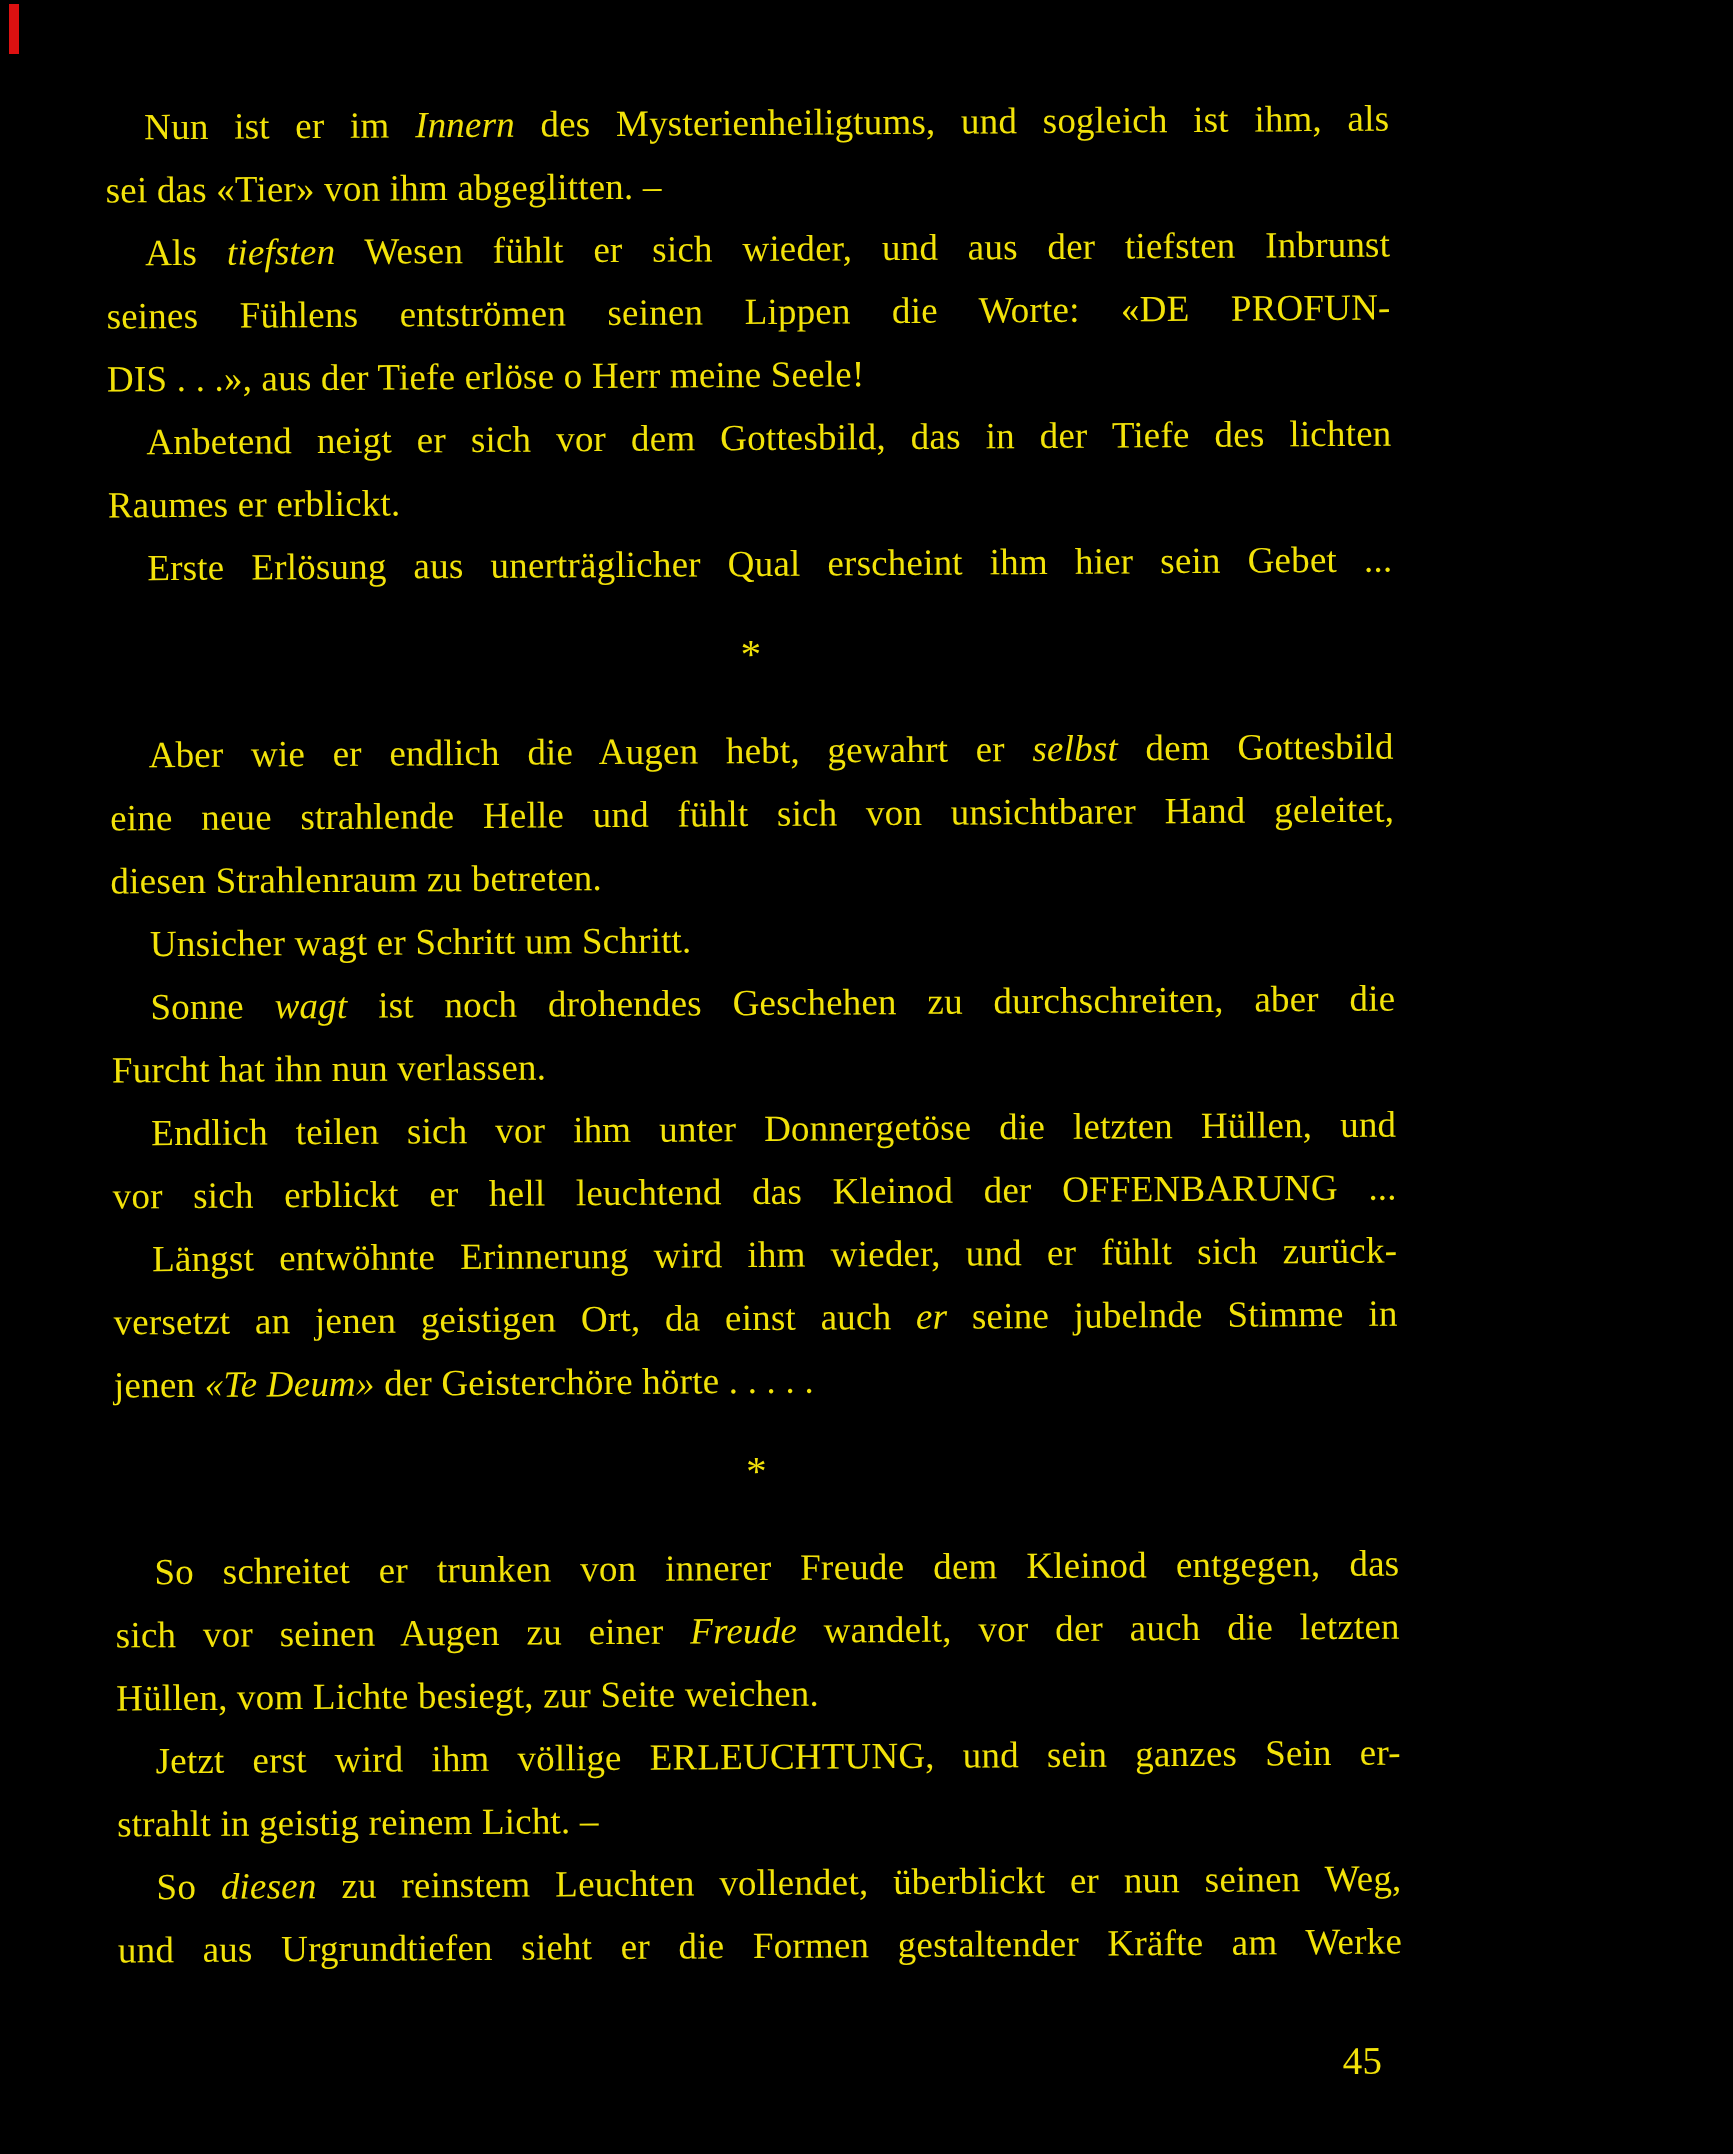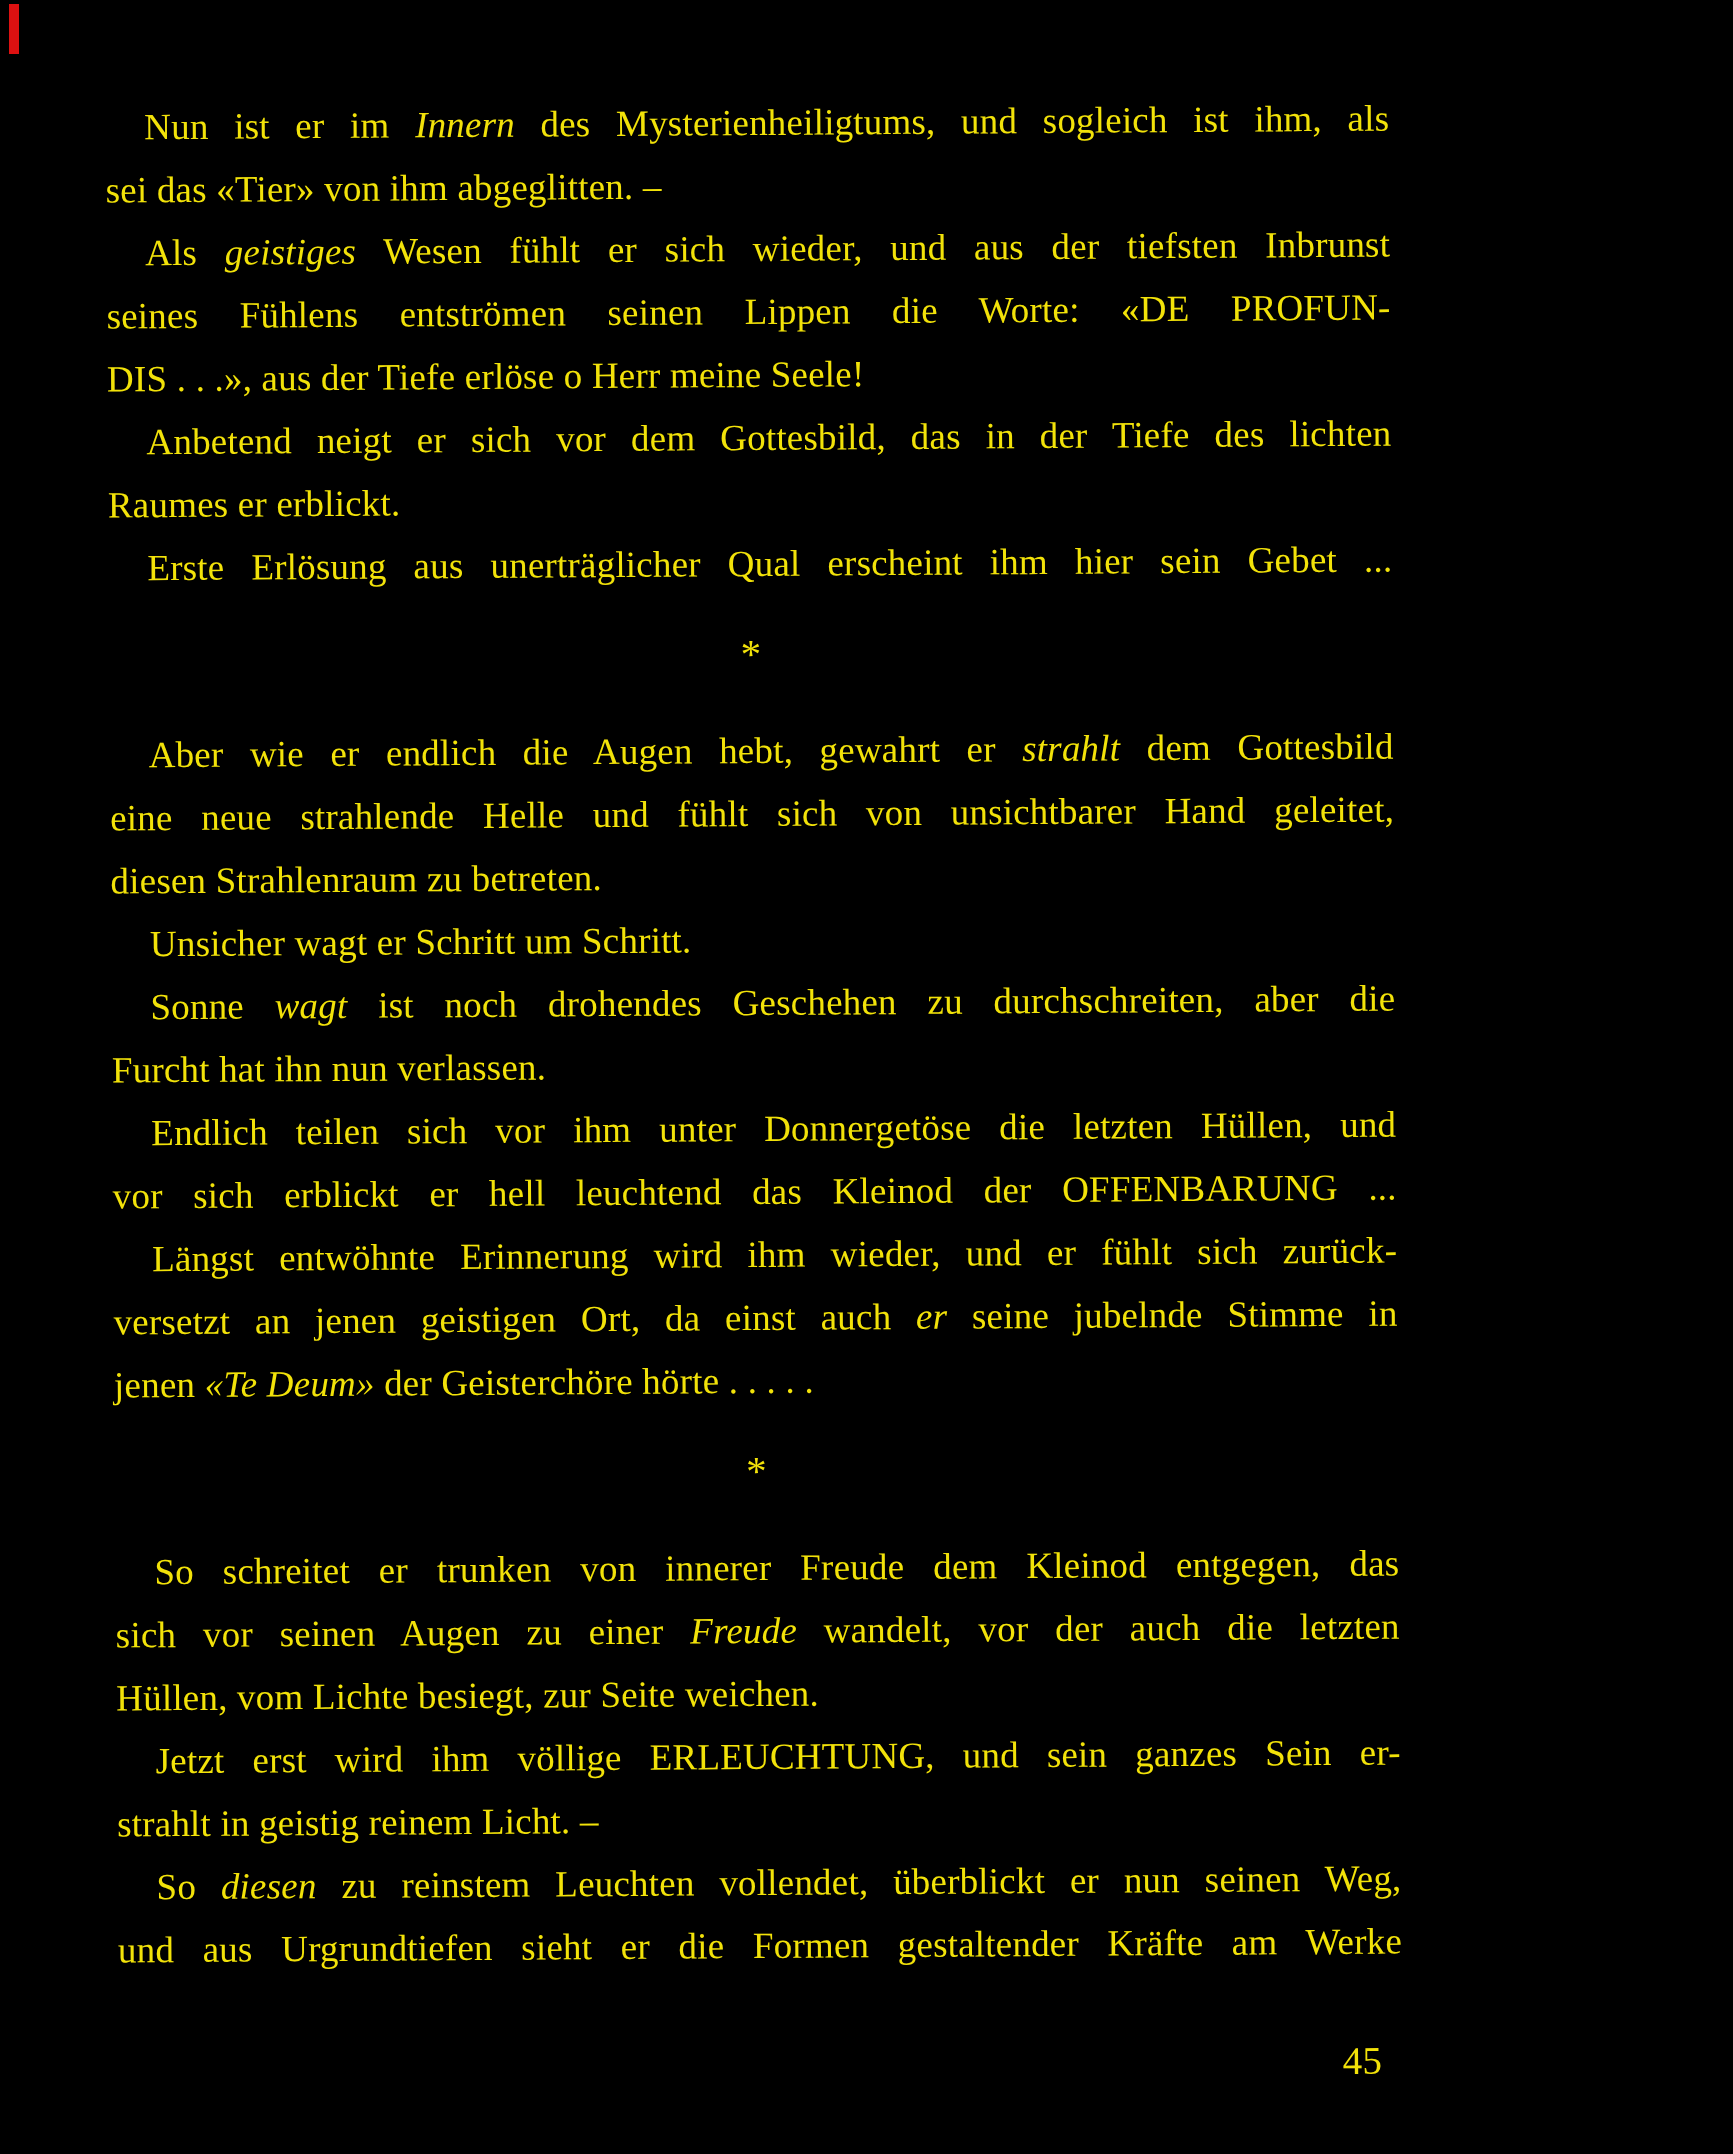--- a/index.html
+++ b/index.html
@@ -69,28 +69,28 @@
   i { font-style: italic; }
 </style>
 </head>
 <body>
 
 <div class="scan-page" style="background: rgb(0, 0, 0);">
   <div class="red-mark" style="background: rgb(221, 17, 17);"></div>
   <div class="text-column" id="text-column" style="color: rgb(242, 226, 9);">
       <div class="line indent justify"><span>Nun ist er im </span><i>Innern</i><span> des Mysterienheiligtums, und sogleich ist ihm, als</span></div>
       <div class="line"><span>sei das «Tier» von ihm abgeglitten. –</span></div>
-      <div class="line indent justify"><span>Als </span><i>geistiges</i><span> Wesen fühlt er sich wieder, und aus der tiefsten Inbrunst</span></div>
+      <div class="line indent justify"><span>Als </span><i>tiefsten</i><span> Wesen fühlt er sich wieder, und aus der tiefsten Inbrunst</span></div>
       <div class="line justify"><span>seines Fühlens entströmen seinen Lippen die Worte: «DE PROFUN-</span></div>
       <div class="line"><span>DIS . . .», aus der Tiefe erlöse o Herr meine Seele!</span></div>
       <div class="line indent justify"><span>Anbetend neigt er sich vor dem Gottesbild, das in der Tiefe des lichten</span></div>
       <div class="line"><span>Raumes er erblickt.</span></div>
       <div class="line indent justify"><span>Erste Erlösung aus unerträglicher Qual erscheint ihm hier sein Gebet ...</span></div>
       <div class="sep">*</div>
-      <div class="line indent justify"><span>Aber wie er endlich die Augen hebt, gewahrt er </span><i>strahlt</i><span> dem Gottesbild</span></div>
+      <div class="line indent justify"><span>Aber wie er endlich die Augen hebt, gewahrt er </span><i>selbst</i><span> dem Gottesbild</span></div>
       <div class="line justify"><span>eine neue strahlende Helle und fühlt sich von unsichtbarer Hand geleitet,</span></div>
       <div class="line"><span>diesen Strahlenraum zu betreten.</span></div>
       <div class="line indent"><span>Unsicher wagt er Schritt um Schritt.</span></div>
       <div class="line indent justify"><span>Sonne </span><i>wagt</i><span> ist noch drohendes Geschehen zu durchschreiten, aber die</span></div>
       <div class="line"><span>Furcht hat ihn nun verlassen.</span></div>
       <div class="line indent justify"><span>Endlich teilen sich vor ihm unter Donnergetöse die letzten Hüllen, und</span></div>
       <div class="line justify"><span>vor sich erblickt er hell leuchtend das Kleinod der OFFENBARUNG ...</span></div>
       <div class="line indent justify"><span>Längst entwöhnte Erinnerung wird ihm wieder, und er fühlt sich zurück-</span></div>
       <div class="line justify"><span>versetzt an jenen geistigen Ort, da einst auch </span><i>er</i><span> seine jubelnde Stimme in</span></div>
       <div class="line"><span>jenen </span><i>«Te Deum»</i><span> der Geisterchöre hörte . . . . .</span></div>

